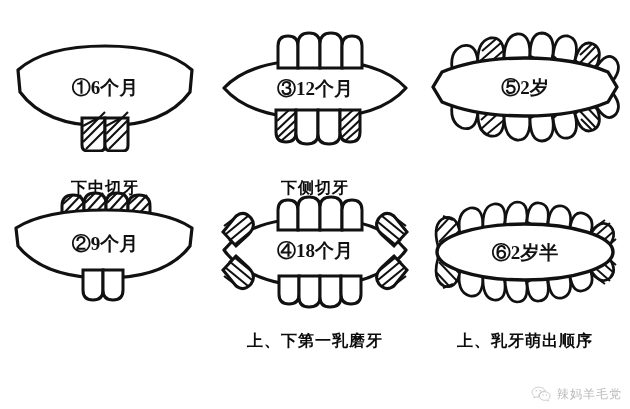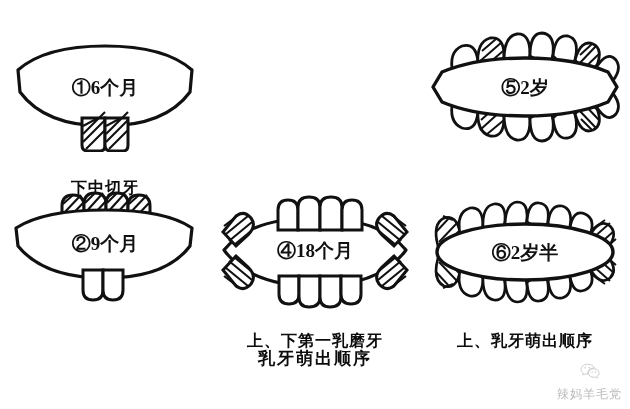--- a/index.html
+++ b/index.html
@@ -34,21 +34,20 @@
     font-size:17px;
     font-weight:700;
     letter-spacing:2px;
     color:#0c0c0c;
   }
   .watermark{
     position:absolute;
     right:8px;bottom:6px;
     display:flex;align-items:center;gap:6px;
     opacity:.55;
-    flex-direction:column;
   }
   .watermark-text{
     font-size:12px;
     color:#7e7e7e;
     letter-spacing:1px;
     font-family:"Liberation Sans",sans-serif;
   }
   .wechat-icon{display:block;}
   svg text{font-family:"Liberation Serif","DejaVu Serif",serif;}
 </style>
@@ -69,20 +68,49 @@
       </g>
       <g>
         <path d="M105,96 L105,123 Q105,129 111,129 L123,129 Q128,129 128,123 L128,96 Z" fill="#fff" stroke="#111" stroke-width="3"></path>
         <path d="M106,120 L128,98 M106,112 L128,90 M109,127 L128,108 M106,104 L121,96" stroke="#111" stroke-width="2.1"></path>
       </g>
       <text x="105" y="72" text-anchor="middle" font-size="19" font-weight="700" fill="#111">①6个月</text>
     </svg>
     <div class="panel-caption" style="top:128px;">下中切牙</div>
   </div>
 
+  <div class="panel" style="left:210px;top:22px;width:210px;height:150px;">
+    <svg width="210" height="130" viewBox="0 0 210 130">
+      <g fill="none" stroke="#111" stroke-width="3.2" stroke-linejoin="round" stroke-linecap="round">
+        <path d="M14,66 Q40,38 105,38 Q170,38 196,66 Q170,96 105,96 Q40,96 14,66 Z"></path>
+      </g>
+
+      <g>
+        <path d="M68,46 L68,24 Q68,14 78,14 Q88,14 88,24 L88,46 Z" fill="#fff" stroke="#111" stroke-width="3"></path>
+        <path d="M88,46 L88,22 Q88,11 99,11 Q110,11 110,22 L110,46 Z" fill="#fff" stroke="#111" stroke-width="3"></path>
+        <path d="M110,46 L110,22 Q110,11 121,11 Q132,11 132,22 L132,46 Z" fill="#fff" stroke="#111" stroke-width="3"></path>
+        <path d="M132,46 L132,24 Q132,14 142,14 Q152,14 152,24 L152,46 Z" fill="#fff" stroke="#111" stroke-width="3"></path>
+      </g>
+
+      <g>
+        <g>
+          <path d="M66,88 L66,110 Q66,120 76,120 Q86,120 86,110 L86,88 Z" fill="#fff" stroke="#111" stroke-width="3"></path>
+          <path d="M67,108 L86,90 M67,116 L86,98 M71,119 L86,106 M67,99 L79,88" stroke="#111" stroke-width="2.1"></path>
+        </g>
+        <path d="M86,88 L86,112 Q86,122 97,122 Q108,122 108,112 L108,88 Z" fill="#fff" stroke="#111" stroke-width="3"></path>
+        <path d="M108,88 L108,112 Q108,122 119,122 Q130,122 130,112 L130,88 Z" fill="#fff" stroke="#111" stroke-width="3"></path>
+        <g>
+          <path d="M130,88 L130,110 Q130,120 140,120 Q150,120 150,110 L150,88 Z" fill="#fff" stroke="#111" stroke-width="3"></path>
+          <path d="M131,108 L150,90 M131,116 L150,98 M135,119 L150,106 M131,99 L143,88" stroke="#111" stroke-width="2.1"></path>
+        </g>
+      </g>
+      <text x="105" y="73" text-anchor="middle" font-size="19" font-weight="700" fill="#111">③12个月</text>
+    </svg>
+    <div class="panel-caption" style="top:128px;">下侧切牙</div>
+  </div>
 
   <div class="panel" style="left:420px;top:22px;width:210px;height:150px;">
     <svg width="210" height="130" viewBox="0 0 210 130">
 
       <g>
         <path d="M33,52 Q28,30 42,24 Q56,20 58,40 L55,60 Z" fill="#fff" stroke="#111" stroke-width="2.8"></path>
         <g>
           <path d="M58,44 Q56,20 70,16 Q84,14 84,34 L80,52 Z" fill="#fff" stroke="#111" stroke-width="2.8"></path>
           <path d="M59,40 L82,20 M60,49 L83,29 M64,52 L84,36 M62,29 L76,17" stroke="#111" stroke-width="2"></path>
         </g>
@@ -225,21 +253,20 @@
           <path d="M173,76 L190,91 M176,67 L194,83 M183,64 L196,75 M171,84 L185,94" stroke="#111" stroke-width="1.9"></path>
         </g>
       </g>
 
       <ellipse cx="105" cy="62" rx="88" ry="28" fill="#fff" stroke="#111" stroke-width="3.4"></ellipse>
       <text x="105" y="69" text-anchor="middle" font-size="19" font-weight="700" fill="#111">⑥2岁半</text>
     </svg>
     <div class="panel-caption" style="top:113px;">上、乳牙萌出顺序</div>
   </div>
 
-  <div class="main-caption">乳牙萌出顺序</div>
 
   <div class="watermark">
     <span>
       <svg class="wechat-icon" width="20" height="17" viewBox="0 0 20 17">
         <path d="M7.4,1.2C3.9,1.2,1,3.5,1,6.3c0,1.6,0.9,3,2.4,3.9L2.8,12l2.2-1.1c0.8,0.2,1.6,0.3,2.4,0.3
                  c0.2,0,0.4,0,0.5,0c-0.1-0.4-0.2-0.8-0.2-1.2c0-2.7,2.7-4.9,6-4.9c0.2,0,0.4,0,0.6,0C13.7,2.8,10.8,1.2,7.4,1.2z" fill="none" stroke="#9a9a9a" stroke-width="0.9"></path>
         <circle cx="5.3" cy="4.7" r="0.8" fill="#9a9a9a"></circle>
         <circle cx="9.3" cy="4.7" r="0.8" fill="#9a9a9a"></circle>
         <path d="M19,10c0-2.4-2.4-4.3-5.3-4.3S8.4,7.6,8.4,10s2.4,4.3,5.3,4.3c0.6,0,1.2-0.1,1.8-0.2l1.9,1l-0.5-1.6
                  C18.2,12.6,19,11.4,19,10z" fill="none" stroke="#9a9a9a" stroke-width="0.9"></path>

